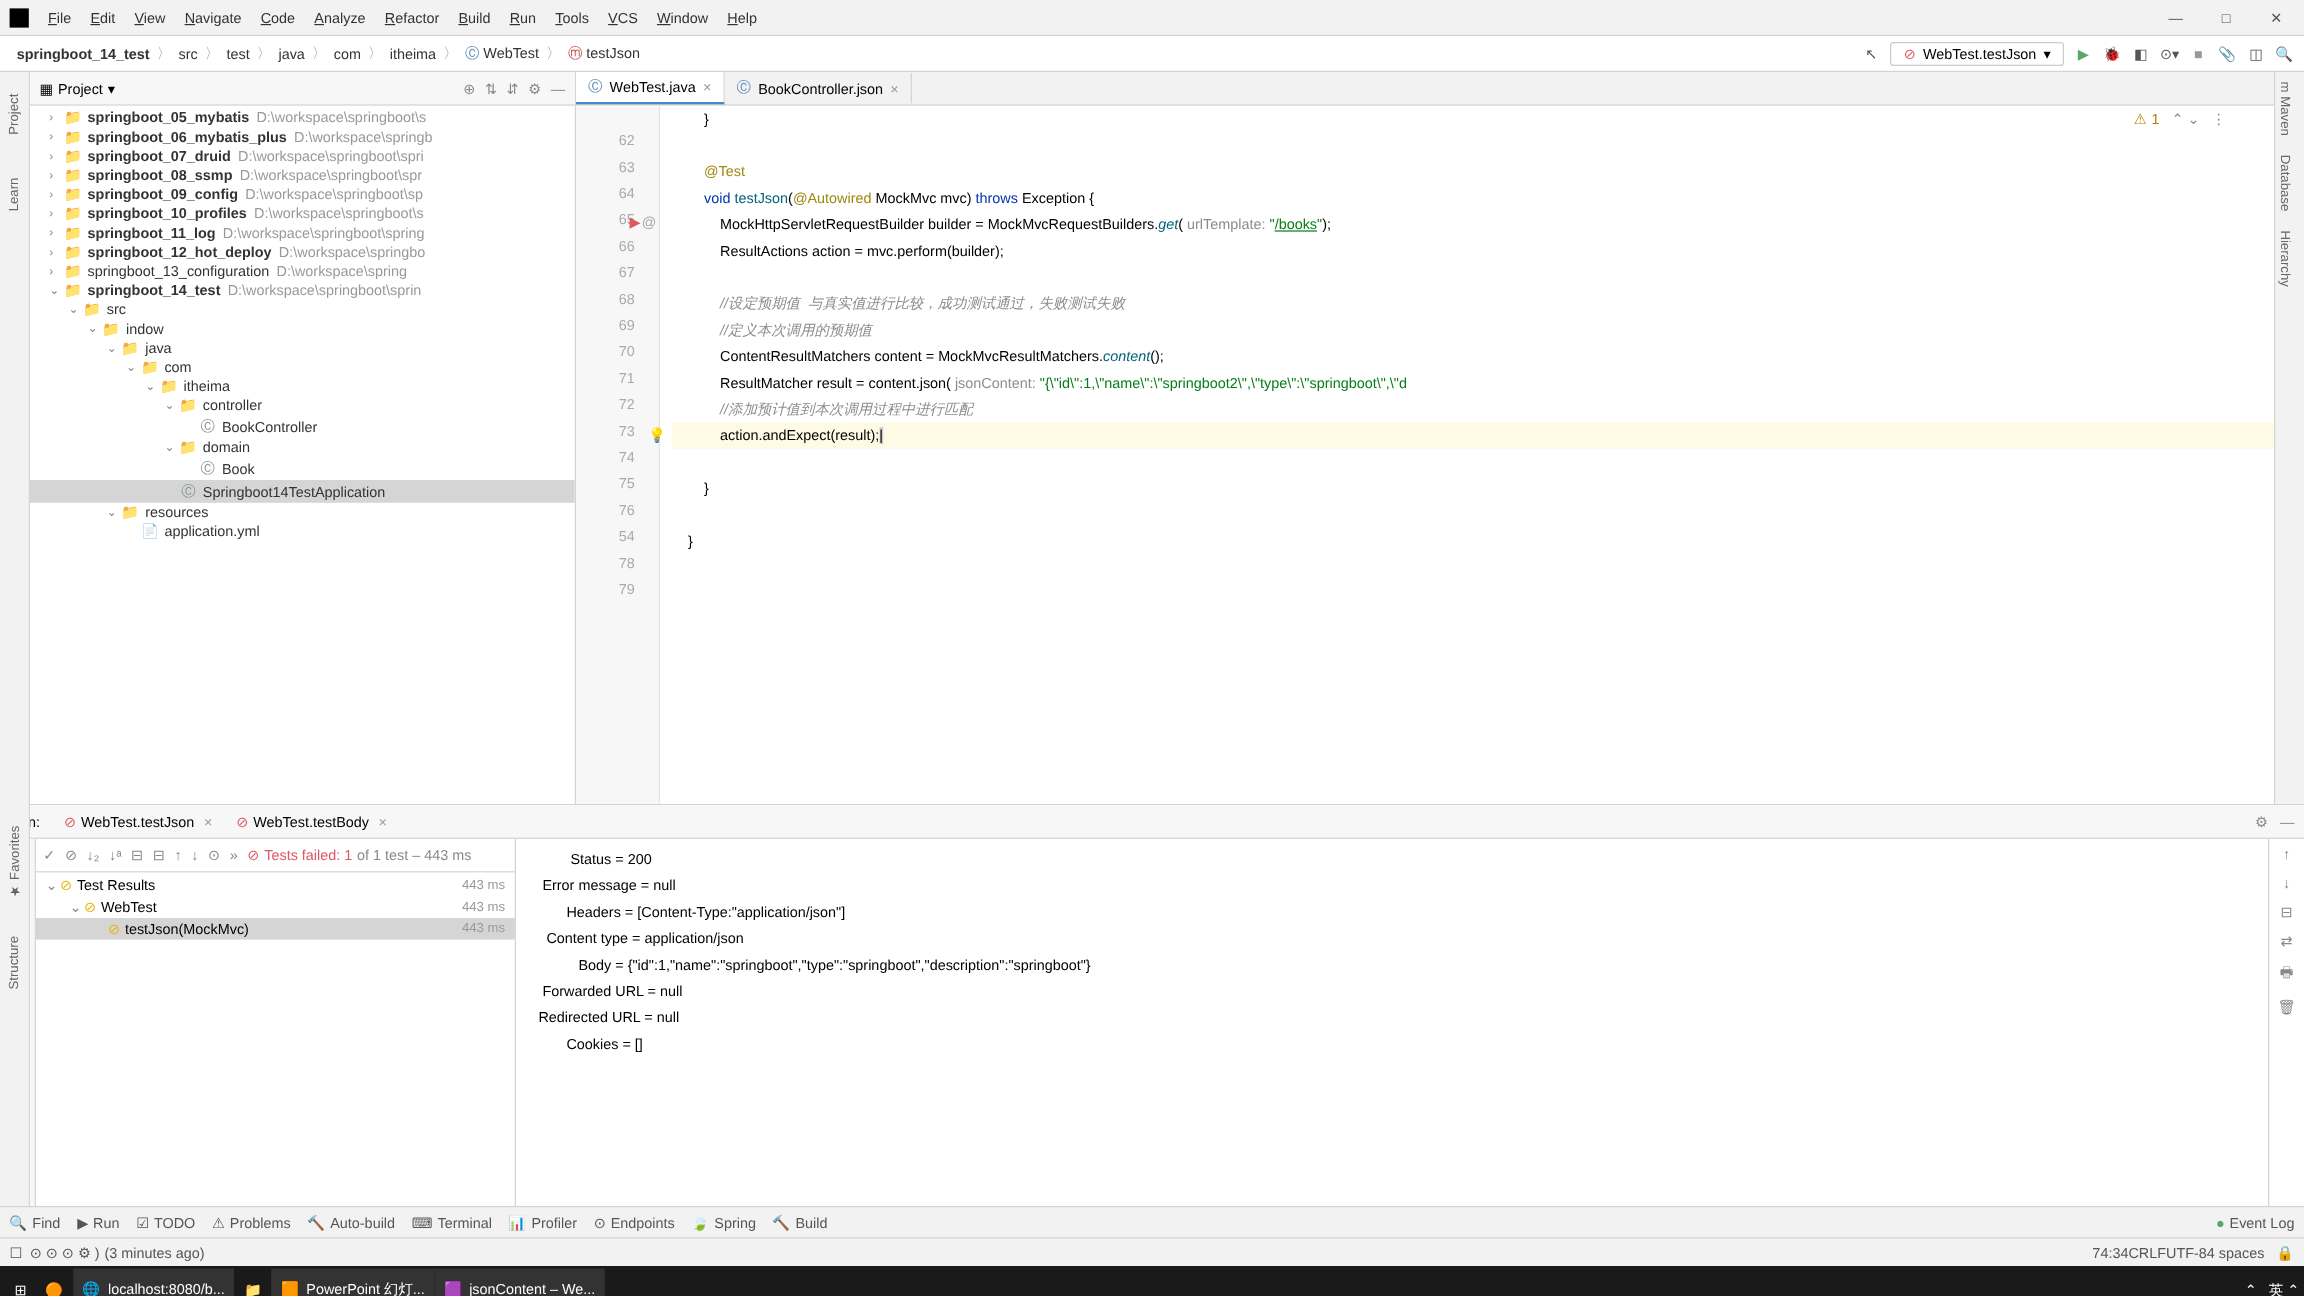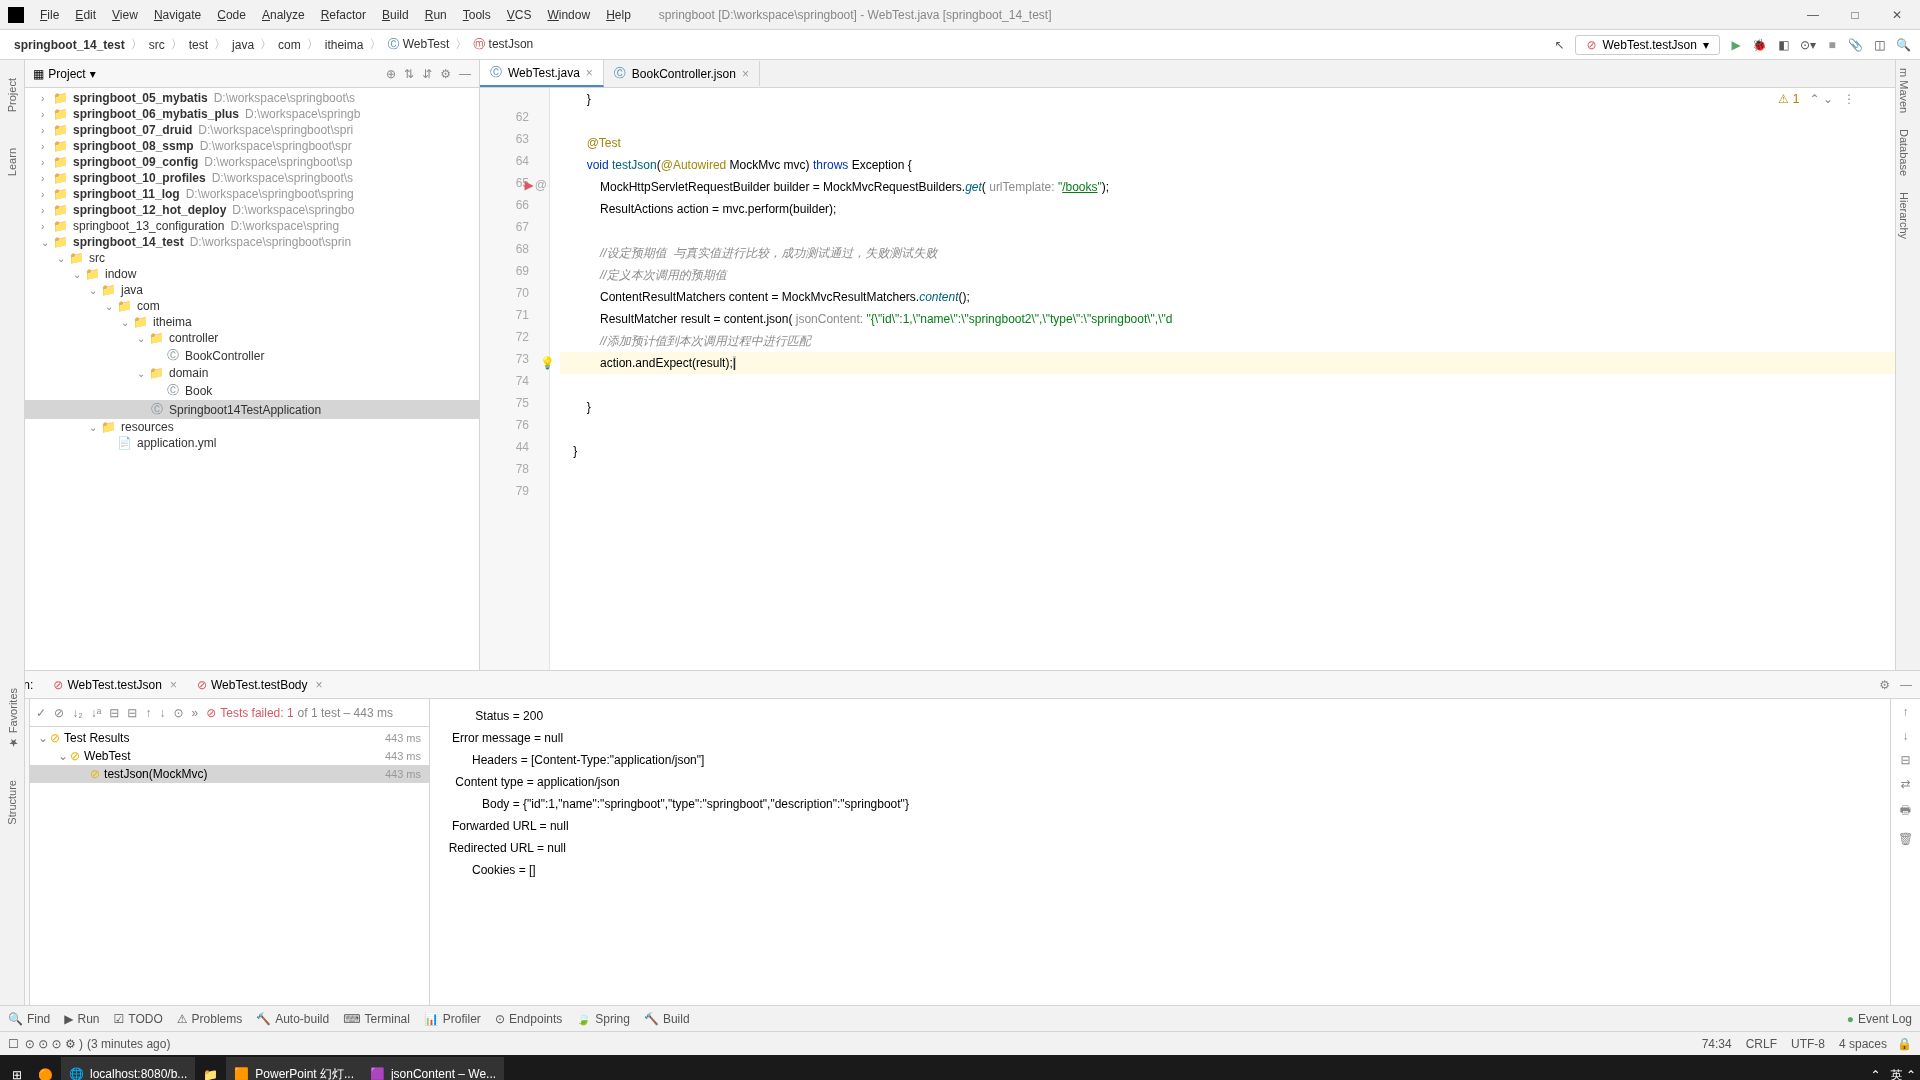--- a/index.html
+++ b/index.html
@@ -77,21 +77,21 @@
 .test-row.sel { background: #d5d5d5; }
 .test-time { margin-left: auto; color: #999; font-size: 11px; }
 .console { flex: 1; font-family: Consolas, monospace; font-size: 14px; line-height: 22px; padding: 6px 12px; white-space: pre; overflow: auto; }
 .console-tools { width: 30px; border-left: 1px solid #d4d4d4; display: flex; flex-direction: column; align-items: center; padding-top: 6px; gap: 10px; color: #888; }
 
 .bottom-bar { height: 26px; background: #f2f2f2; border-top: 1px solid #d4d4d4; display: flex; align-items: center; padding: 0 8px; gap: 14px; font-size: 11px; color: #555; }
 .bottom-item { display: flex; align-items: center; gap: 4px; cursor: pointer; }
 .bottom-right { margin-left: auto; display: flex; gap: 10px; align-items: center; }
 
 .status-bar { height: 24px; background: #f2f2f2; border-top: 1px solid #d4d4d4; display: flex; align-items: center; padding: 0 8px; font-size: 11px; color: #555; }
-.status-right { margin-left: auto; display: flex; gap: 14px; }
+.status-right { margin-left: auto; display: flex; }
 
 .taskbar { height: 40px; background: #1a1a1a; display: flex; align-items: center; padding: 0 4px; gap: 2px; }
 .task-item { height: 36px; padding: 0 8px; display: flex; align-items: center; gap: 6px; color: #fff; font-size: 11px; cursor: pointer; }
 .task-item.active { background: #333; border-bottom: 2px solid #76b9ed; }
 .task-right { margin-left: auto; display: flex; align-items: center; gap: 10px; color: #fff; }
 
 .warn-badge { position: absolute; right: 40px; top: 4px; color: #b08000; display: flex; align-items: center; gap: 4px; }
 </style>
 </head>
 <body>
@@ -106,21 +106,20 @@
       <div class="menu-item"><u>C</u>ode</div>
       <div class="menu-item"><u>A</u>nalyze</div>
       <div class="menu-item"><u>R</u>efactor</div>
       <div class="menu-item"><u>B</u>uild</div>
       <div class="menu-item"><u>R</u>un</div>
       <div class="menu-item"><u>T</u>ools</div>
       <div class="menu-item"><u>V</u>CS</div>
       <div class="menu-item"><u>W</u>indow</div>
       <div class="menu-item"><u>H</u>elp</div>
     </div>
-  <div class="title-text">springboot [D:\workspace\springboot] - WebTest.java [springboot_14_test]</div>
   <div class="window-controls">
     <div class="window-btn">—</div>
     <div class="window-btn">□</div>
     <div class="window-btn">✕</div>
   </div>
 </div>
 
 <div class="nav-bar">
   <div class="breadcrumb" id="breadcrumb">
       <span class="breadcrumb-item bold">springboot_14_test</span>
@@ -328,21 +327,21 @@
           <div class="gutter-line">67</div>
           <div class="gutter-line">68</div>
           <div class="gutter-line">69</div>
           <div class="gutter-line">70</div>
           <div class="gutter-line">71</div>
           <div class="gutter-line">72</div>
           <div class="gutter-line">73</div>
           <div class="gutter-line">74</div>
           <div class="gutter-line">75</div>
           <div class="gutter-line">76</div>
-          <div class="gutter-line">44</div>
+          <div class="gutter-line">54</div>
           <div class="gutter-line">78</div>
           <div class="gutter-line">79</div>
         </div>
       <div class="code" id="code"><div class="code-line" style="position: relative;">        }</div><div class="code-line" style="position: relative;"></div><div class="code-line" style="position: relative;">        <span class="anno">@Test</span></div><div class="code-line" style="position: relative;">        <span class="kw">void</span> <span style="color:#00627a">testJson</span>(<span class="anno">@Autowired</span> MockMvc mvc) <span class="kw">throws</span> Exception {</div><div class="code-line" style="position: relative;">            MockHttpServletRequestBuilder builder = MockMvcRequestBuilders.<span class="method">get</span>( <span class="param">urlTemplate:</span> <span class="str">"<u>/books</u>"</span>);</div><div class="code-line" style="position: relative;">            ResultActions action = mvc.perform(builder);</div><div class="code-line" style="position: relative;"></div><div class="code-line" style="position: relative;">            <span class="cmt">//设定预期值  与真实值进行比较，成功测试通过，失败测试失败</span></div><div class="code-line" style="position: relative;">            <span class="cmt">//定义本次调用的预期值</span></div><div class="code-line" style="position: relative;">            ContentResultMatchers content = MockMvcResultMatchers.<span class="method">content</span>();</div><div class="code-line" style="position: relative;">            ResultMatcher result = content.json( <span class="param">jsonContent:</span> <span class="str">"{\"id\":1,\"name\":\"springboot2\",\"type\":\"springboot\",\"d</span></div><div class="code-line" style="position: relative;">            <span class="cmt">//添加预计值到本次调用过程中进行匹配</span></div><div class="code-line highlight-line" style="position: relative;"><span class="bulb">💡</span>            action.andExpect(result);<span style="background:#ccc;">|</span></div><div class="code-line" style="position: relative;"></div><div class="code-line" style="position: relative;">        }</div><div class="code-line" style="position: relative;"></div><div class="code-line" style="position: relative;">    }</div><div class="code-line" style="position: relative;"></div></div>
       <div class="warn-badge">
         <span>⚠</span>
         <span>1</span>
         <span style="color:#888;margin-left:6px">⌃ ⌄</span>
         <span style="color:#888;margin-left:6px">⋮</span>
       </div>

